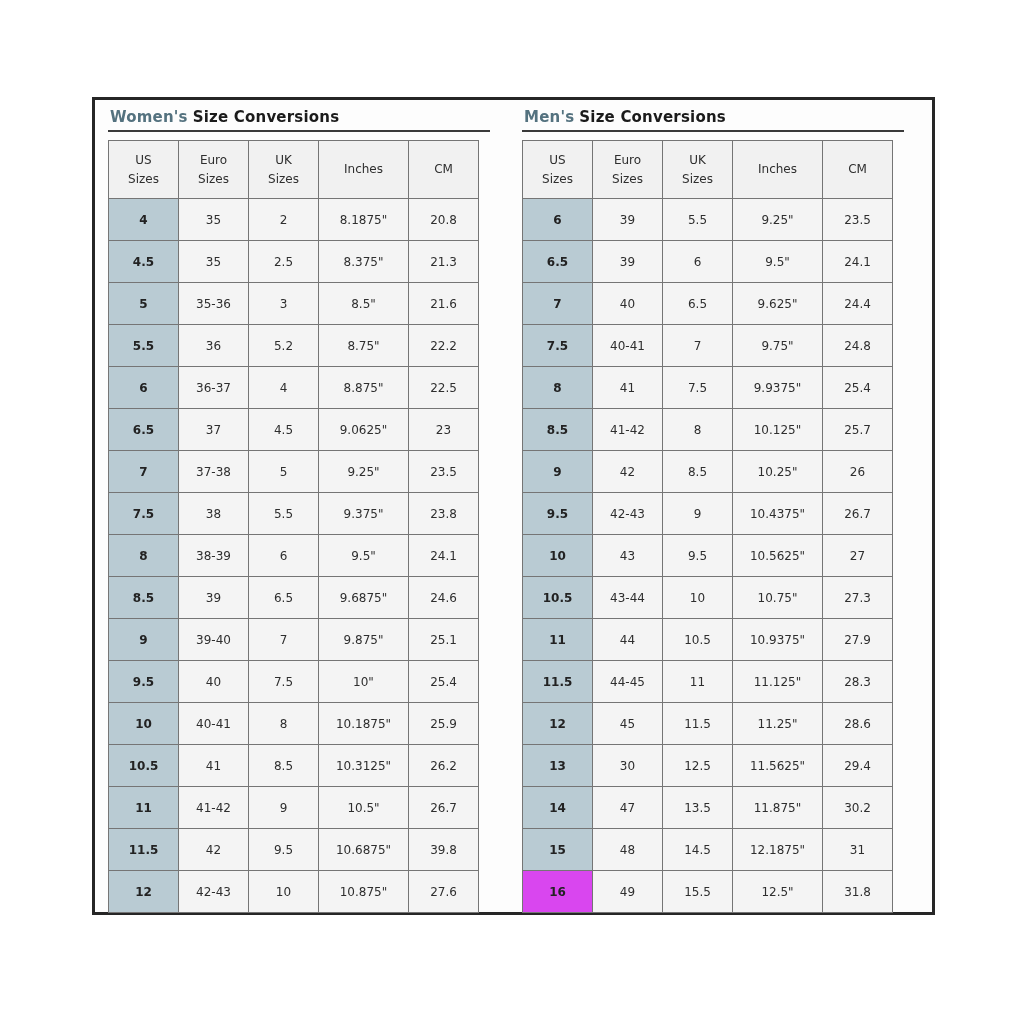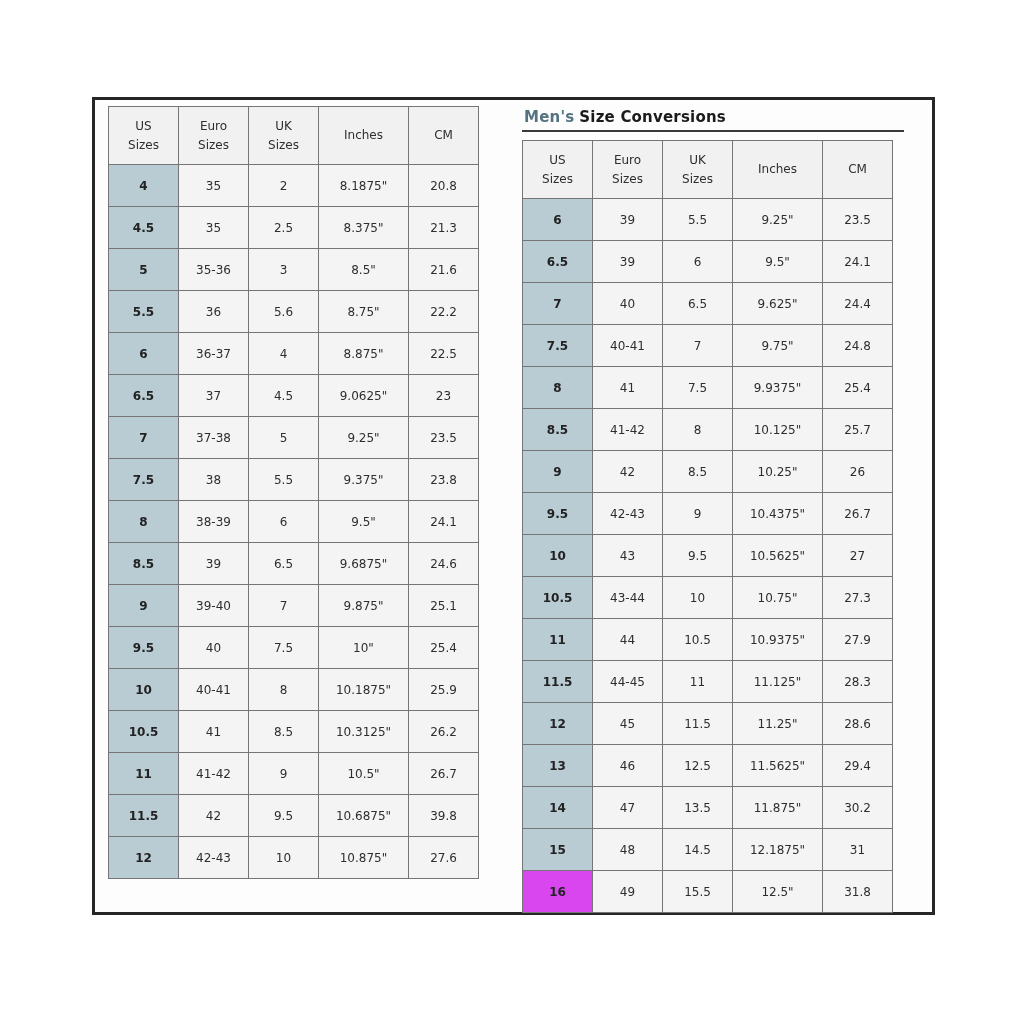--- a/index.html
+++ b/index.html
@@ -79,20 +79,23 @@
     color: #222222;
   }
 </style>
 </head>
 <body>
 
 <div class="canvas">
   <div class="frame">
 
     <div class="section women">
+      <div class="section-title">
+        <span class="accent" style="color: rgb(84, 114, 127);">Women's</span><span>Size Conversions</span>
+      </div>
       <table class="size-table">
         <colgroup>
           <col class="c-us">
             <col class="c-euro">
             <col class="c-uk">
             <col class="c-inch">
             <col class="c-cm">
         </colgroup>
         <thead>
             <tr>
@@ -124,21 +127,21 @@
             <tr>
               <td class="us-col" style="background: rgb(185, 203, 211);">5</td>
               <td>35-36</td>
               <td>3</td>
               <td>8.5"</td>
               <td>21.6</td>
             </tr>
             <tr>
               <td class="us-col" style="background: rgb(185, 203, 211);">5.5</td>
               <td>36</td>
-              <td>5.6</td>
+              <td>5.2</td>
               <td>8.75"</td>
               <td>22.2</td>
             </tr>
             <tr>
               <td class="us-col" style="background: rgb(185, 203, 211);">6</td>
               <td>36-37</td>
               <td>4</td>
               <td>8.875"</td>
               <td>22.5</td>
             </tr>
@@ -341,21 +344,21 @@
             </tr>
             <tr>
               <td class="us-col" style="background: rgb(185, 203, 211);">12</td>
               <td>45</td>
               <td>11.5</td>
               <td>11.25"</td>
               <td>28.6</td>
             </tr>
             <tr>
               <td class="us-col" style="background: rgb(185, 203, 211);">13</td>
-              <td>46</td>
+              <td>30</td>
               <td>12.5</td>
               <td>11.5625"</td>
               <td>29.4</td>
             </tr>
             <tr>
               <td class="us-col" style="background: rgb(185, 203, 211);">14</td>
               <td>47</td>
               <td>13.5</td>
               <td>11.875"</td>
               <td>30.2</td>

